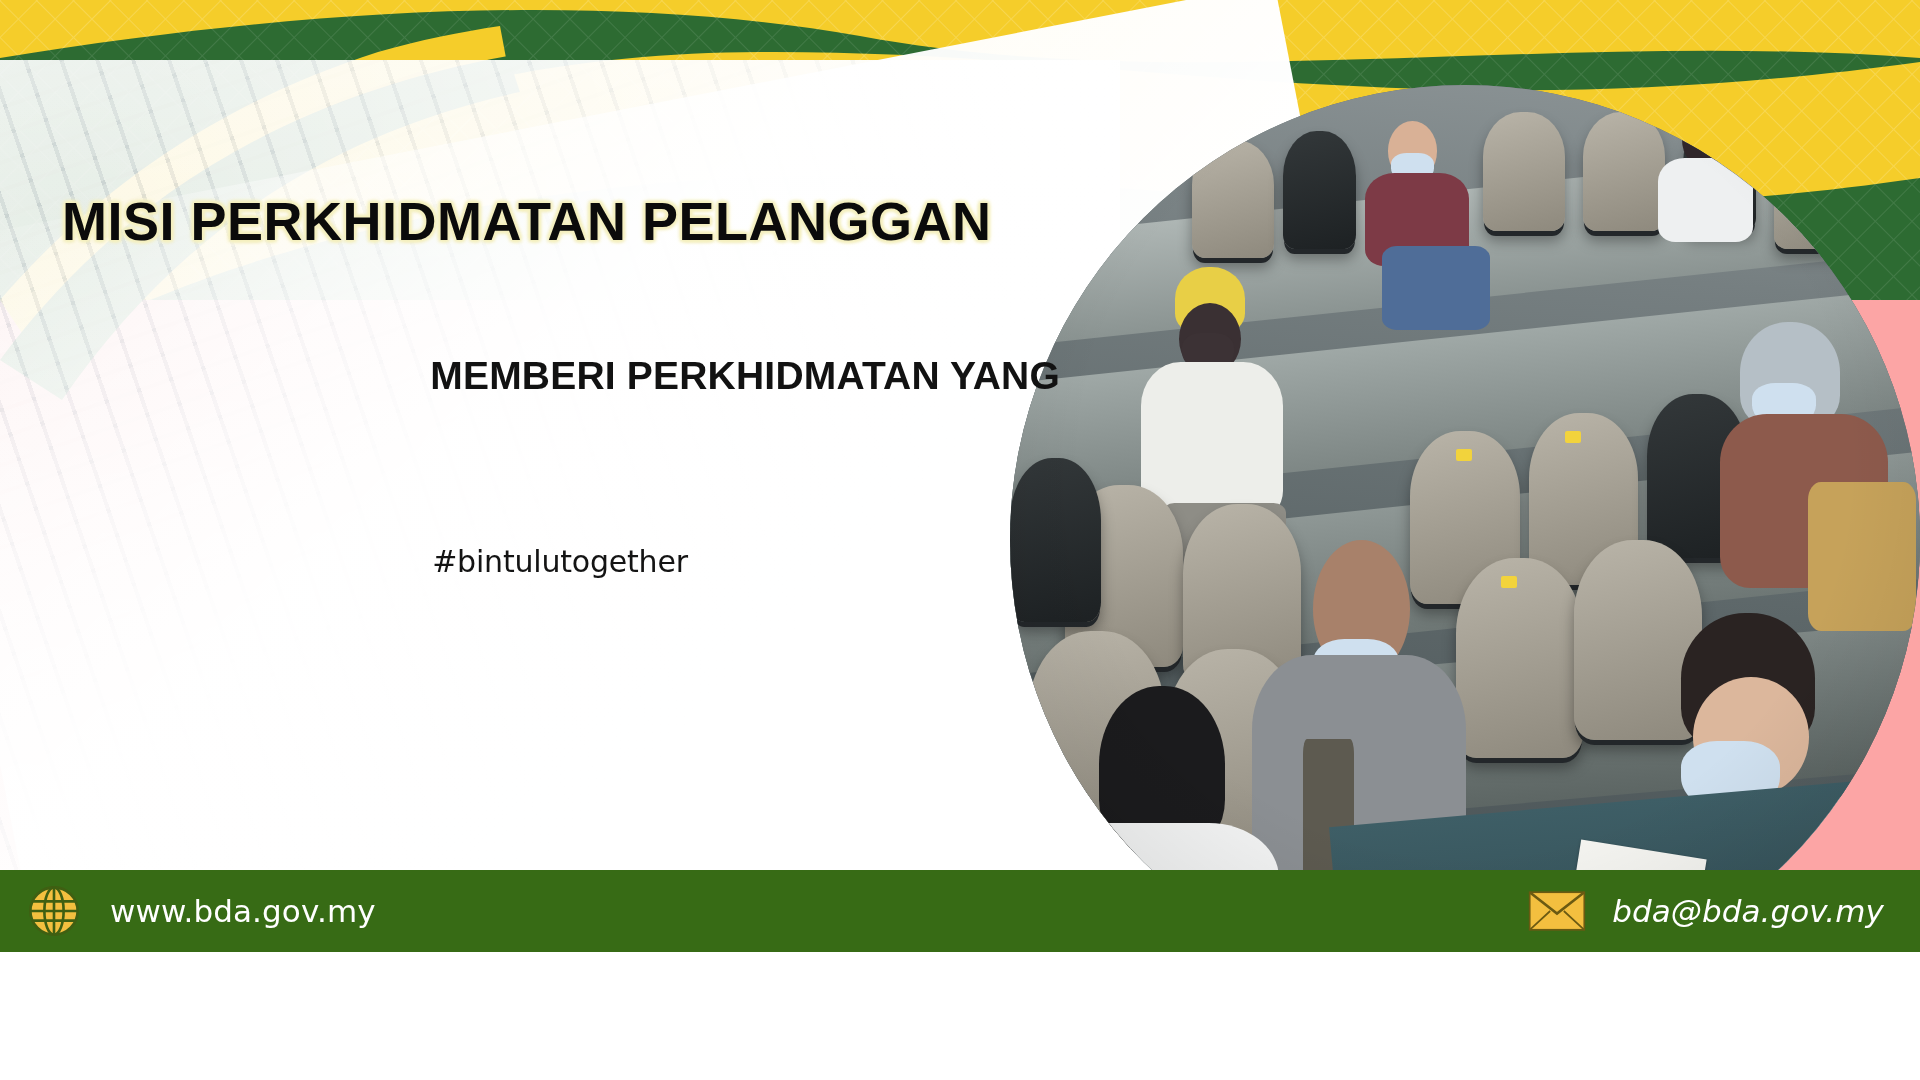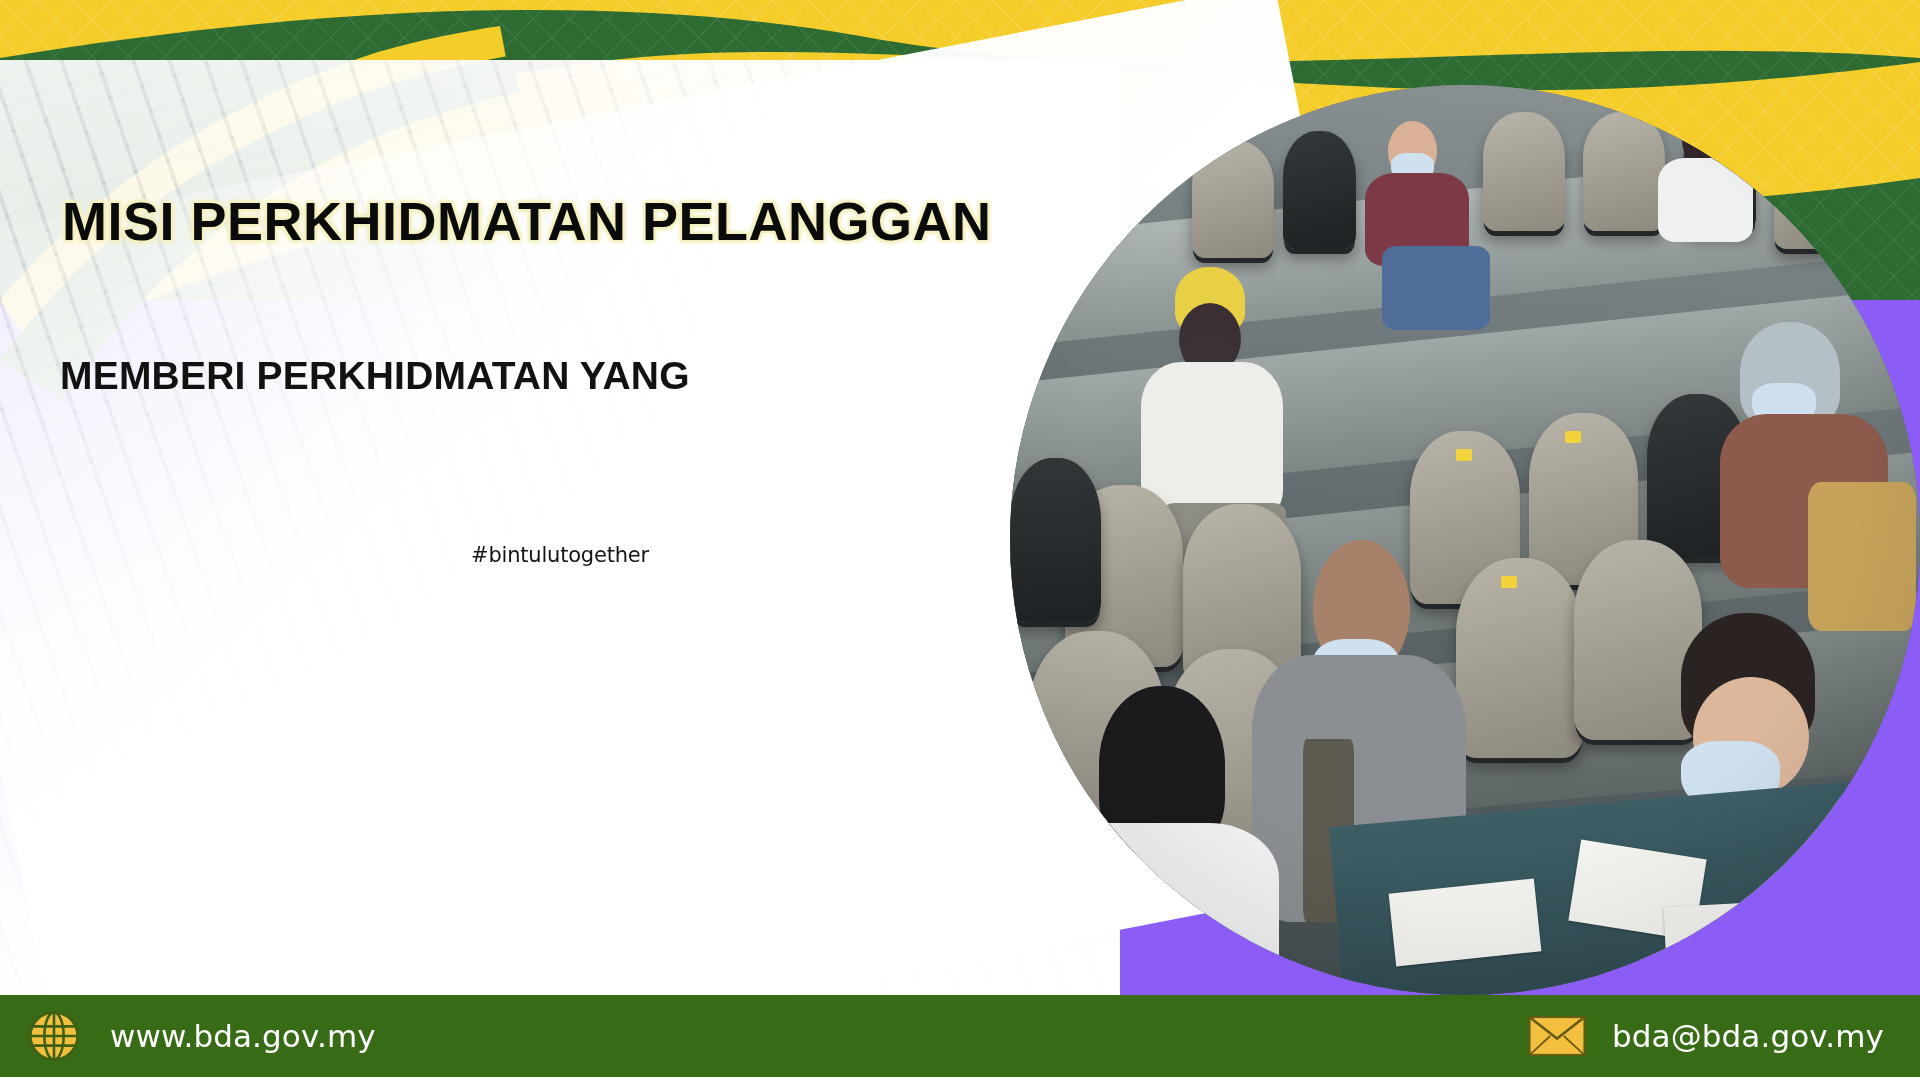--- a/index.html
+++ b/index.html
@@ -2,22 +2,22 @@
 <html><head>
 <meta charset="utf-8">
 <style>
   html,body{margin:0;padding:0;}
   body{
     width:1920px;height:1080px;overflow:hidden;
     font-family:"Liberation Sans",sans-serif;
     background:#ffffff;
   }
   #poster{
-    position:relative;width:1920px;height:1077px;overflow:hidden;
-    background:#8b5cf6;
+    position:relative;width:1920px;height:952px;overflow:hidden;
+    background:#fca5a5;
   }
 
   
   .topband{
     position:absolute;left:0;top:0;width:1920px;height:300px;overflow:hidden;
   }
   .topband svg{display:block;width:1920px;height:300px;}
 
   
   .facade{
@@ -102,41 +102,41 @@
     position:absolute;left:62px;top:193px;width:980px;
     font-size:54px;font-weight:bold;letter-spacing:.5px;
     color:#0b0b0b;line-height:1.06;white-space:nowrap;
     text-shadow:
        0 0 2px #f4efbe, 0 0 4px #f4efbe, 0 0 7px #f6f1c4,
        2px 2px 3px rgba(244,239,190,.95), -2px -2px 3px rgba(244,239,190,.9),
        2px -2px 3px rgba(244,239,190,.9), -2px 2px 3px rgba(244,239,190,.9);
   }
   .subtitle{
     position:absolute;left:60px;top:348px;width:1000px;
-    text-align:left;
+    text-align:right;
     font-size:39px;font-weight:bold;color:#121212;
     line-height:1.45;letter-spacing:.2px;
   }
   .tags{
     position:absolute;left:60px;top:542px;width:1000px;
     text-align:center;
-    font-size:21px;font-weight:500;color:#141414;
+    font-size:30px;font-weight:500;color:#141414;
     line-height:1.32;letter-spacing:-.2px;
     font-family:"DejaVu Sans",sans-serif;
   }
   .tags div{margin:0;}
 
   
   .footer{
     position:absolute;left:0;bottom:0;width:1920px;height:82px;
     background:#376b15;
     display:flex;align-items:center;
   }
   .footer .fleft{display:flex;align-items:center;margin-left:26px;}
-  .footer .fright{display:flex;align-items:center;margin-left:auto;margin-right:36px;}
+  .footer .fright{display:flex;align-items:center;margin-left:auto;margin-right:36px;font-style:italic;}
   .ftext{
     color:#ffffff;font-size:31px;letter-spacing:.1px;
     font-family:"DejaVu Sans",sans-serif;
   }
   .globe{width:56px;height:56px;margin-right:28px;}
   .envelope{width:58px;height:42px;margin-right:26px;}
 </style>
 </head>
 <body>
 

